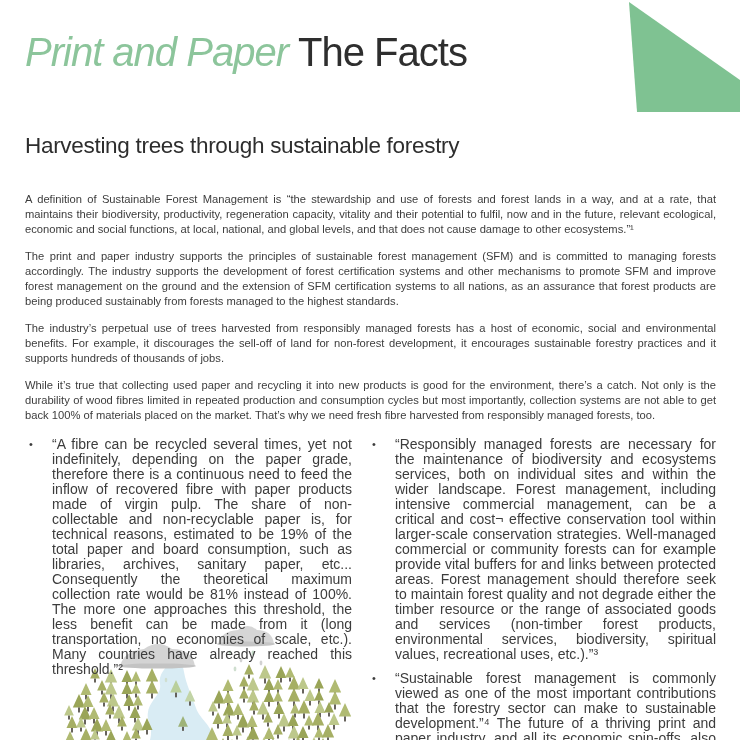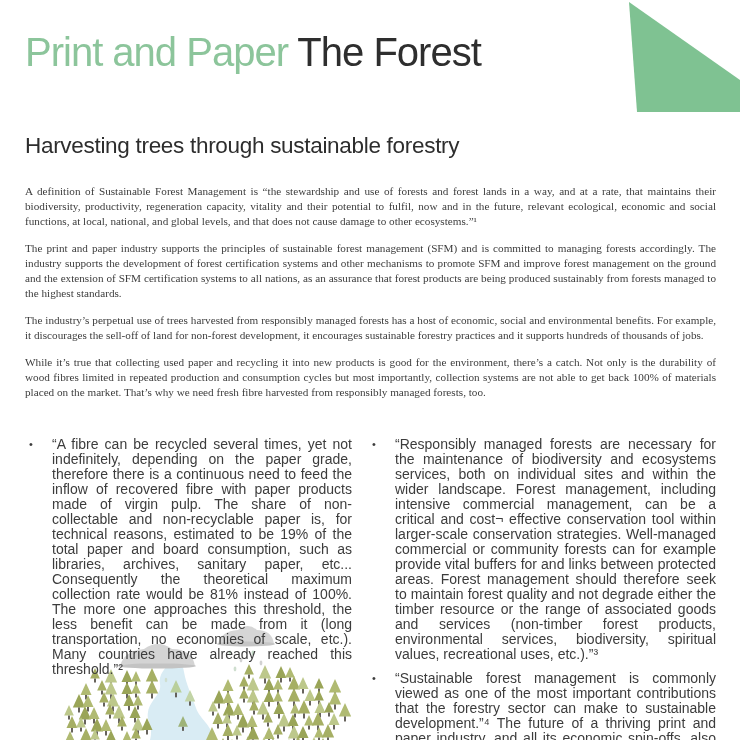--- a/index.html
+++ b/index.html
@@ -4,46 +4,46 @@
 <style>
   html,body{margin:0;padding:0;background:#fff;}
   .page{
     position:relative;width:740px;height:740px;background:#ffffff;overflow:hidden;
     font-family:"Liberation Sans",sans-serif;color:var(--body-text,#3c3c3c);
   }
   .title{
     position:absolute;left:25px;top:30px;font-size:40px;letter-spacing:-1px;
     white-space:nowrap;font-weight:400;color:#2e2e2e;
   }
-  .title .accent{color:var(--accent-green,#8cc59b);}
+  .title .accent{color:var(--accent-green,#8cc59b);font-style:italic;}
   .heading{
     position:absolute;left:25px;top:133px;font-size:22.5px;letter-spacing:-.3px;
     font-weight:400;color:var(--heading-text,#2d2d2d);white-space:nowrap;text-align:center;
   }
   .intro{position:absolute;left:25px;top:184px;width:691px;}
-  .intro p{margin:0 0 12px 0;font-size:11.2px;line-height:15px;text-align:justify;font-family:Liberation Serif, serif;}
+  .intro p{margin:8px 0 12px 0;font-size:11.2px;line-height:15px;text-align:justify;}
   .cols{position:absolute;left:25px;top:437px;width:691px;display:flex;z-index:2;}
   .col-l{width:327px;margin-right:16px;}
   .col-r{flex:1;}
   .bullet{display:flex;margin-bottom:9px;}
   .dot{width:23px;flex:none;padding-left:4px;font-size:11px;line-height:15px;}
   .btxt{flex:1;font-size:14px;line-height:15px;text-align:justify;}
   .tri{position:absolute;left:625px;top:0;width:115px;height:115px;}
   .illus{position:absolute;left:0;top:622px;width:380px;height:118px;z-index:1;}
 </style>
 </head>
 <body>
 
 <div class="page">
 
   <svg class="tri" viewBox="0 0 115 115">
     <polygon id="tri-poly" points="4,2 115,80 115,112 12,112" fill="#7fc292"></polygon>
   </svg>
 
-  <div class="title"><span class="accent">Print and Paper </span><span>The Forest</span></div>
+  <div class="title"><span class="accent">Print and Paper </span><span>The Facts</span></div>
 
   <div class="heading">Harvesting trees through sustainable forestry</div>
 
   <div class="intro">
     <p>A definition of Sustainable Forest Management is “the stewardship and use of forests and forest lands in a way, and at a rate, that maintains their biodiversity, productivity, regeneration capacity, vitality and their potential to fulfil, now and in the future, relevant ecological, economic and social functions, at local, national, and global levels, and that does not cause damage to other ecosystems.”¹</p>
     <p>The print and paper industry supports the principles of sustainable forest management (SFM) and is committed to managing forests accordingly. The industry supports the development of forest certification systems and other mechanisms to promote SFM and improve forest management on the ground and the extension of SFM certification systems to all nations, as an assurance that forest products are being produced sustainably from forests managed to the highest standards.</p>
     <p>The industry’s perpetual use of trees harvested from responsibly managed forests has a host of economic, social and environmental benefits. For example, it discourages the sell-off of land for non-forest development, it encourages sustainable forestry practices and it supports hundreds of thousands of jobs.</p>
     <p>While it’s true that collecting used paper and recycling it into new products is good for the environment, there’s a catch. Not only is the durability of wood fibres limited in repeated production and consumption cycles but most importantly, collection systems are not able to get back 100% of materials placed on the market. That’s why we need fresh fibre harvested from responsibly managed forests, too.</p>
   </div>
 

